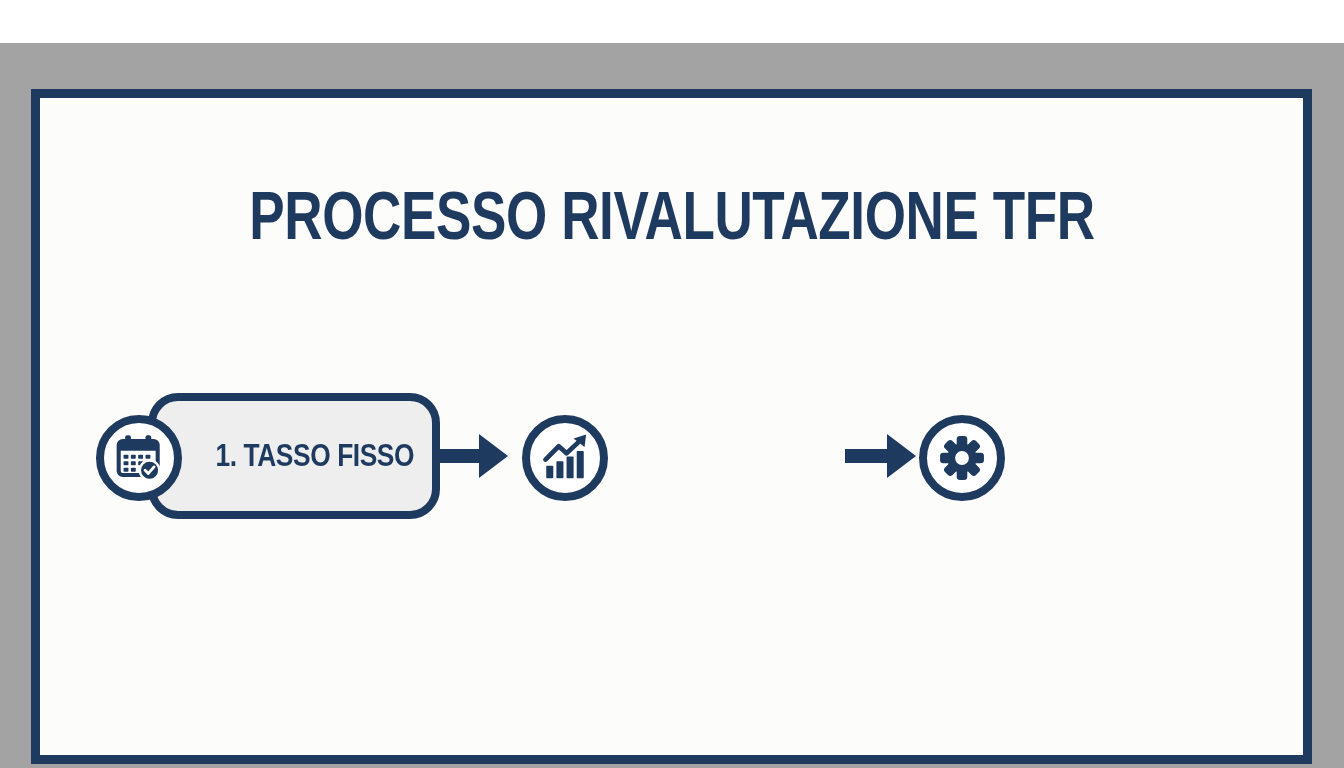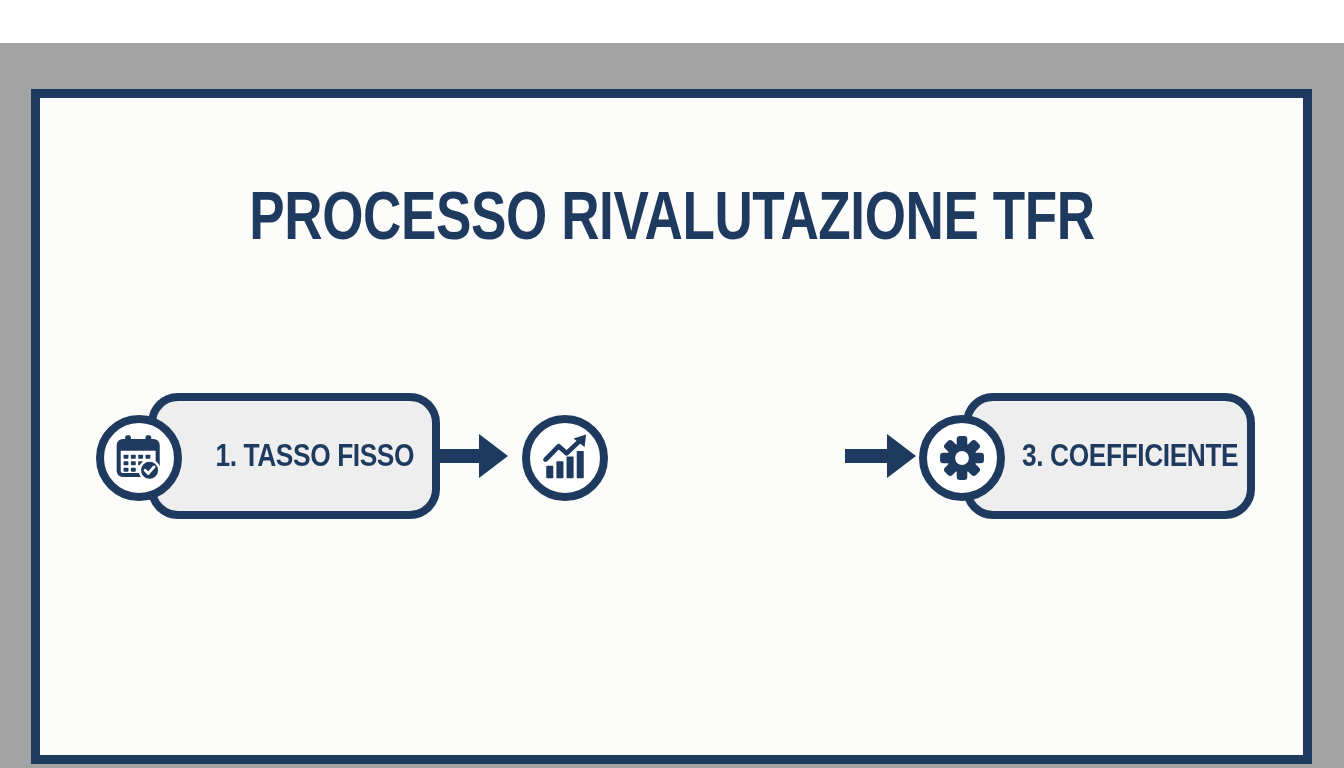--- a/index.html
+++ b/index.html
@@ -100,23 +100,20 @@
 <div class="page">
   <div class="frame"></div>
 
   <h1 class="title">PROCESSO RIVALUTAZIONE TFR</h1>
 
   <div class="step-box box1">
     <span class="step-label">1. TASSO FISSO</span>
   </div>
 
 
-  <div class="step-box box3">
-    <span class="step-label">3. COEFFICIENTE</span>
-  </div>
 
   <svg class="arrow arrow1" width="72" height="46" viewBox="0 0 72 46">
     <rect class="navy-fill" x="0" y="16" width="44" height="14"></rect>
     <polygon class="navy-fill" points="42,1 71,23 42,45"></polygon>
   </svg>
 
   <svg class="arrow arrow2" width="72" height="46" viewBox="0 0 72 46">
     <rect class="navy-fill" x="0" y="16" width="44" height="14"></rect>
     <polygon class="navy-fill" points="42,1 71,23 42,45"></polygon>
   </svg>

